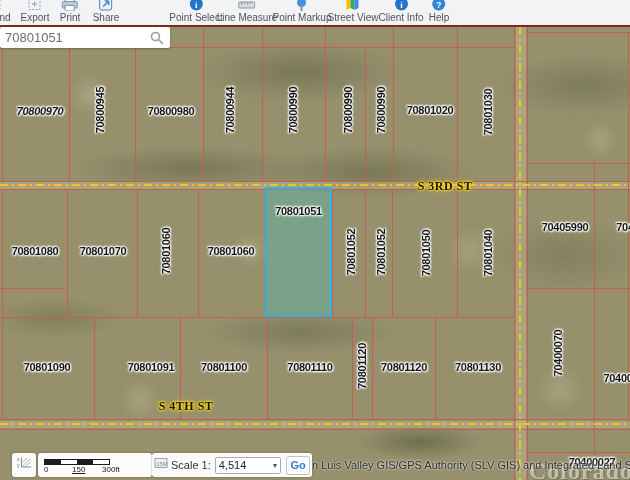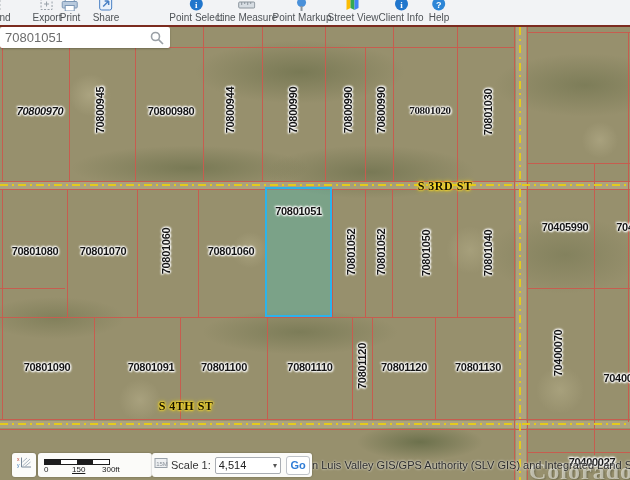--- a/index.html
+++ b/index.html
@@ -150,21 +150,21 @@
     </div>
 
     <div id="parcel-labels">
         <div class="plabel" style="left: 40px; top: 111px; font-style: italic;">70800970</div>
         <div class="plabel v" style="left: 100px; top: 110px;">70800945</div>
         <div class="plabel" style="left: 171px; top: 111px;">70800980</div>
         <div class="plabel v" style="left: 230px; top: 110px;">70800944</div>
         <div class="plabel v" style="left: 293px; top: 110px;">70800990</div>
         <div class="plabel v" style="left: 348px; top: 110px;">70800990</div>
         <div class="plabel v" style="left: 381px; top: 110px;">70800990</div>
-        <div class="plabel" style="left: 430px; top: 110px; font-family: Liberation Serif, serif;">70801020</div>
+        <div class="plabel" style="left: 430px; top: 110px;">70801020</div>
         <div class="plabel v" style="left: 488px; top: 112px;">70801030</div>
         <div class="plabel" style="left: 565px; top: 227px;">70405990</div>
         <div class="plabel" style="left: 625px; top: 227px;">704</div>
         <div class="plabel" style="left: 35px; top: 251px;">70801080</div>
         <div class="plabel" style="left: 103px; top: 251px;">70801070</div>
         <div class="plabel v" style="left: 166px; top: 251px;">70801060</div>
         <div class="plabel" style="left: 231px; top: 251px;">70801060</div>
         <div class="plabel v" style="left: 351px; top: 252px;">70801052</div>
         <div class="plabel v" style="left: 381px; top: 252px;">70801052</div>
         <div class="plabel v" style="left: 426px; top: 253px;">70801050</div>
@@ -194,21 +194,21 @@
           <svg width="16" height="16">
             <g stroke="#8b9096" stroke-width="2">
               <line x1="2" y1="5" x2="14" y2="5"></line>
               <line x1="2" y1="9" x2="14" y2="9"></line>
               <line x1="2" y1="13" x2="14" y2="13"></line>
             </g>
           </svg>
         </div>
         <div class="tb-label">Legend</div>
       </div>
-      <div class="tb-item" style="left: 35px; margin-left: 12px;">
+      <div class="tb-item" style="left: 35px;">
         <div class="tb-icon">
           <svg width="16" height="16">
             <rect x="2.5" y="2.5" width="11" height="11" fill="none" stroke="#98a0a8" stroke-dasharray="2 1.5"></rect>
             <path d="M5.5 8 h5 M8 5.5 v5" stroke="#98a0a8" fill="none"></path>
           </svg>
         </div>
         <div class="tb-label">Export</div>
       </div>
       <div class="tb-item" style="left: 70px;">
         <div class="tb-icon">

